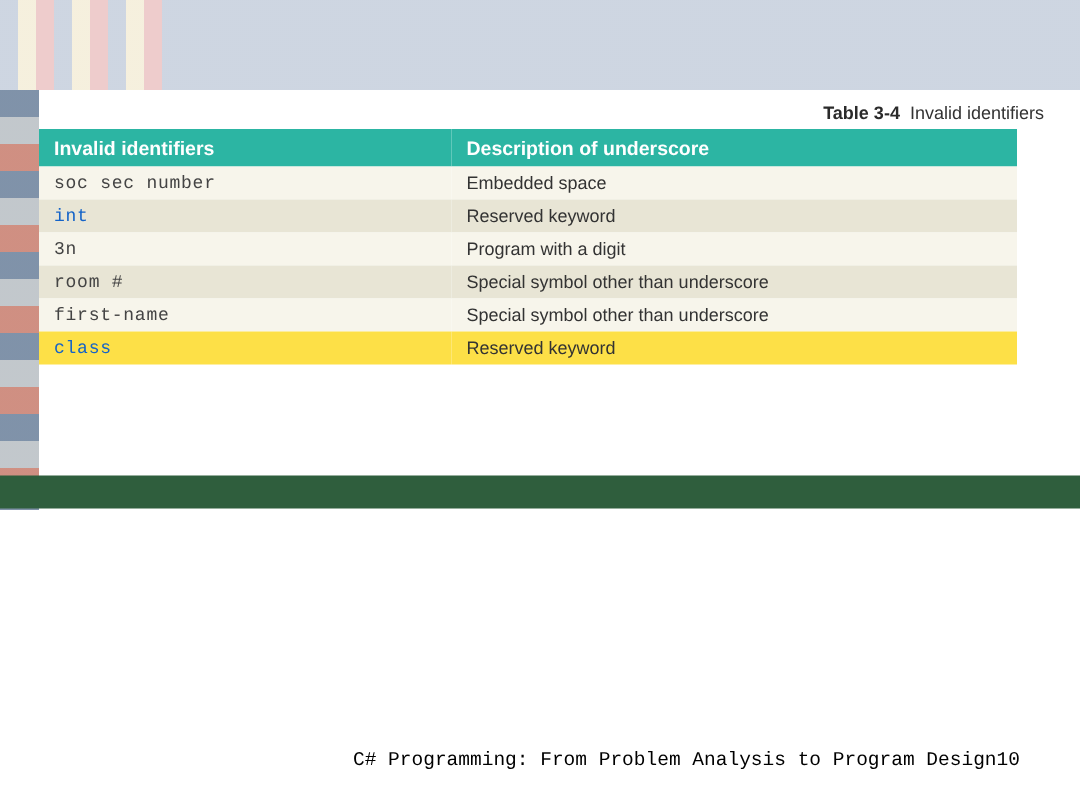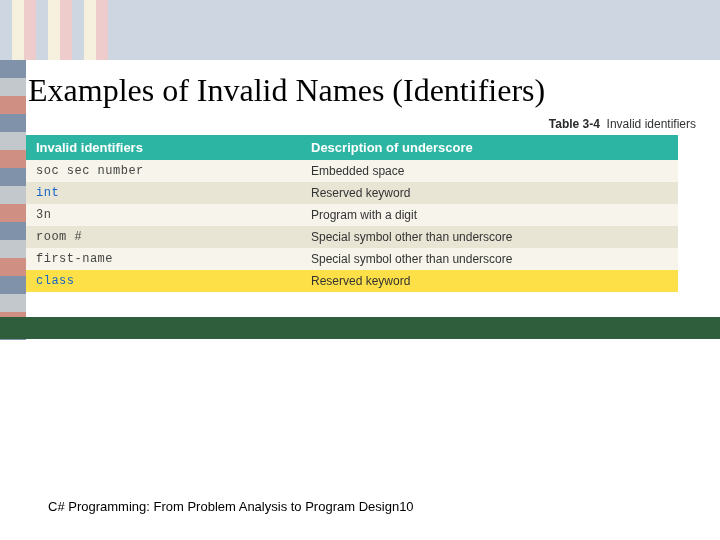--- a/index.html
+++ b/index.html
@@ -106,35 +106,34 @@
   }
   table.invalid tbody td.code.kw {
     color: #1463c8;
   }
   .footer {
     position: absolute;
     bottom: 26px;
     left: 48px;
     right: 40px;
     display: flex;
-    justify-content: flex-start;
-    font-family: Liberation Sans, sans-serif;
+    justify-content: flex-end;
+    font-family: Liberation Mono, monospace;
     font-size: 13px;
     color: #000;
   }
 </style>
 </head>
 <body>
 
 <div class="top-stripe"></div>
 <div class="left-stripe"></div>
 <div class="green-bar"></div>
 
 <div class="slide">
-  <div class="title">Examples of Invalid Names (Identifiers)</div>
 
   <div class="table-caption">
     <span class="lbl">Table 3-4</span>
     &nbsp;<span>Invalid identifiers</span>
   </div>
 
   <table class="invalid">
     <thead>
       <tr>
         <th>Invalid identifiers</th>

